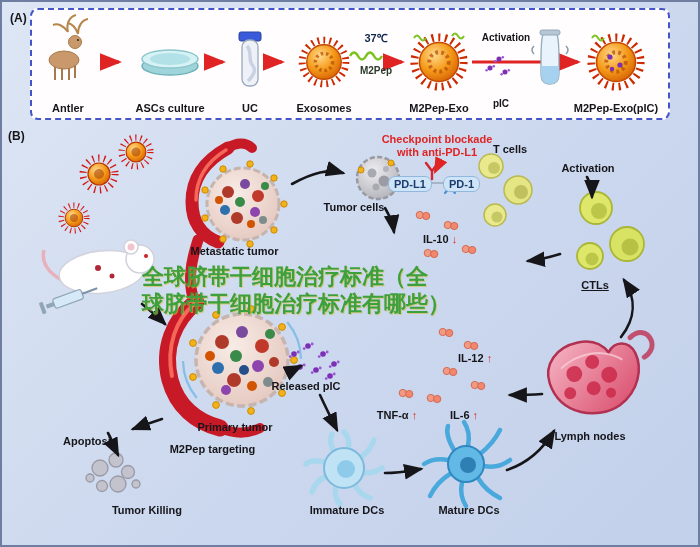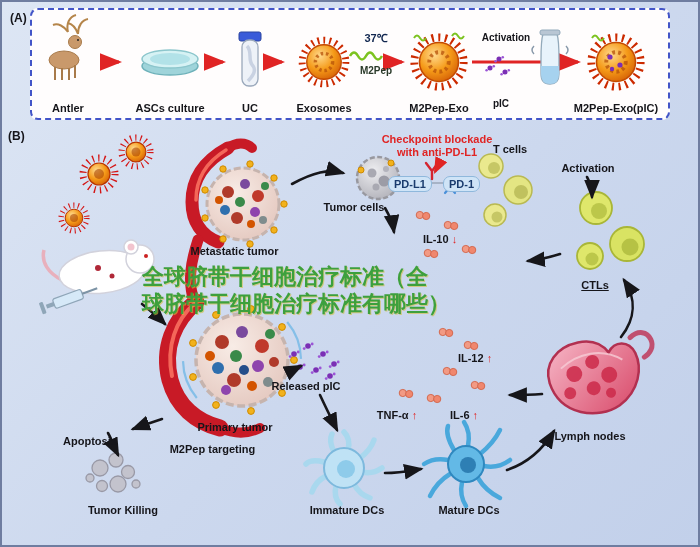--- a/index.html
+++ b/index.html
@@ -389,21 +389,21 @@
   </div>
   <div class="lb" style="left:432px;top:407px;width:60px;">
     <span>IL-6</span>
     <span class="red">↑</span>
   </div>
 
   <div class="lb" style="left:248px;top:378px;width:112px;">Released pIC</div>
   <div class="lb" style="left:168px;top:419px;width:130px;">Primary tumor</div>
   <div class="lb" style="left:138px;top:441px;width:145px;">M2Pep targeting</div>
   <div class="lb" style="left:46px;top:417px;width:84px;margin-top:16px;">Apoptosis</div>
-  <div class="lb" style="left:62px;top:502px;width:118px;">Tumor Killing</div>
+  <div class="lb" style="left:62px;top:502px;width:118px;text-align:right;">Tumor Killing</div>
   <div class="lb" style="left:286px;top:502px;width:118px;">Immature DCs</div>
   <div class="lb" style="left:408px;top:502px;width:118px;">Mature DCs</div>
   <div class="lb" style="left:528px;top:428px;width:120px;">Lymph nodes</div>
 
   <div class="wm-line" style="top:260px;">全球脐带干细胞治疗标准（全</div>
   <div class="wm-line" style="top:287px;">球脐带干细胞治疗标准有哪些）</div>
 
 </div>
 
 </body></html>

